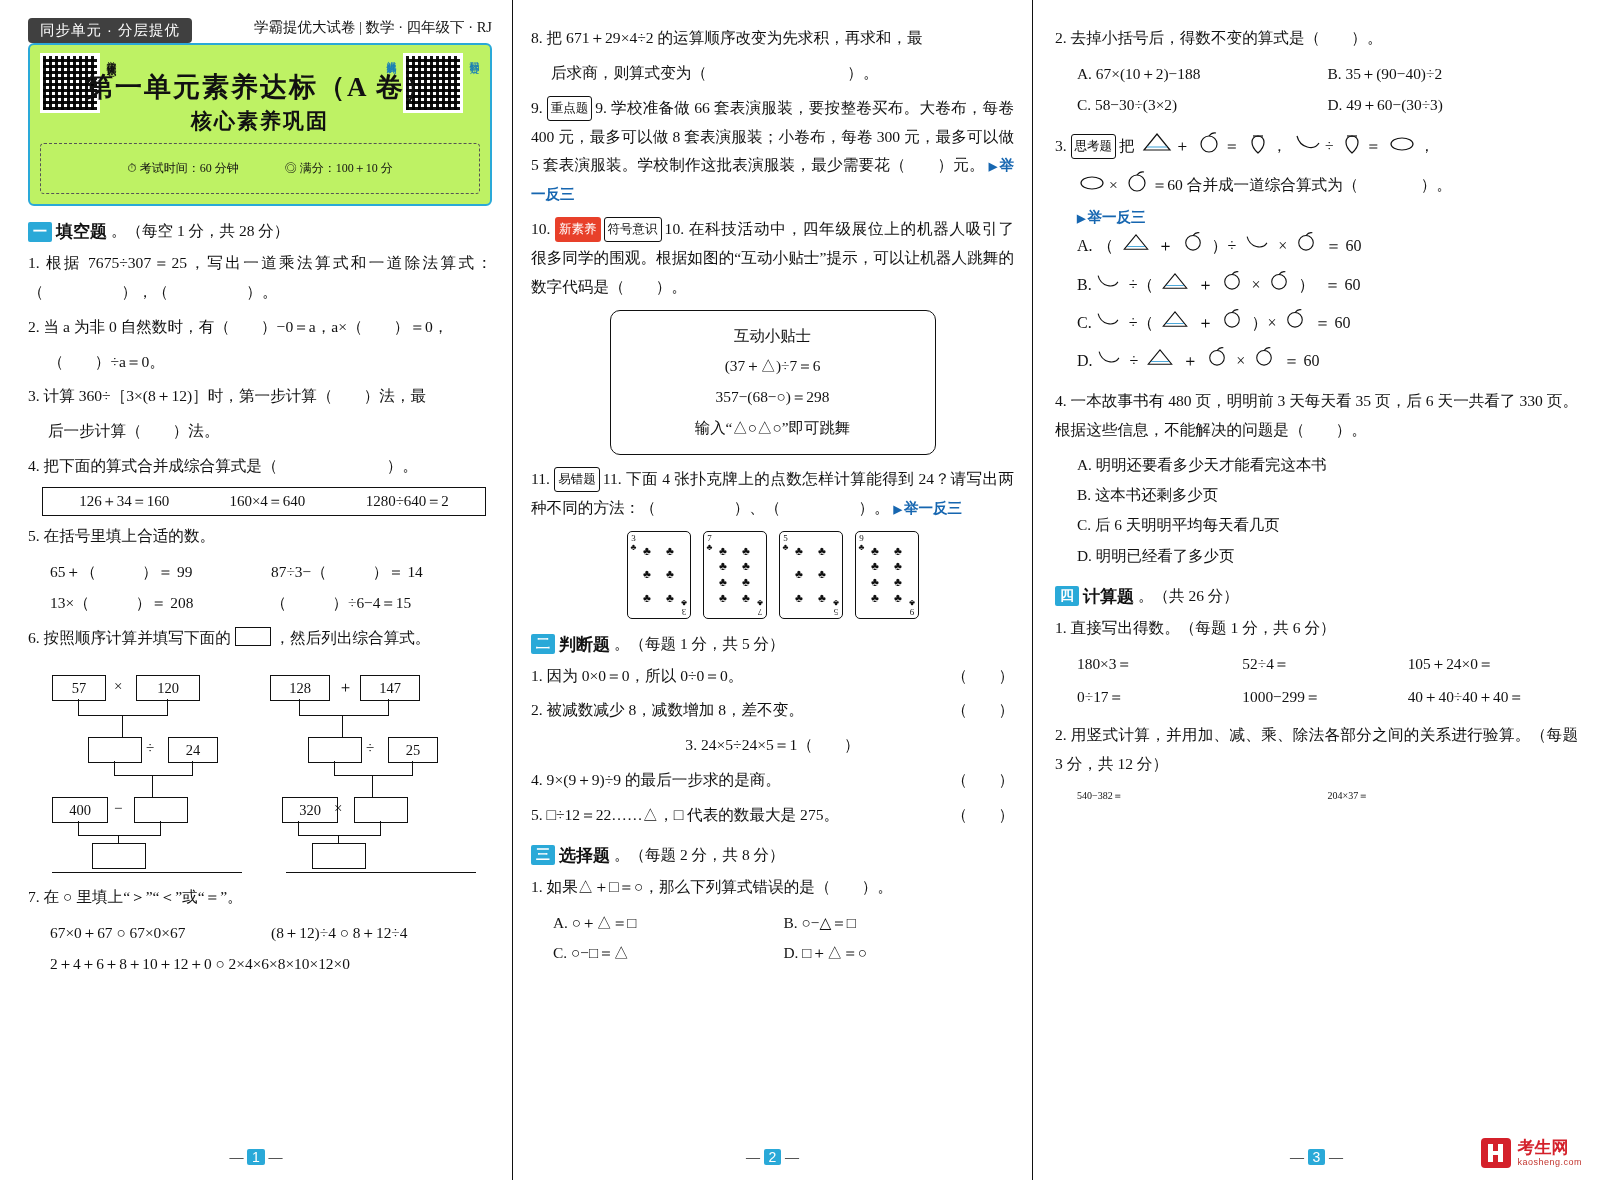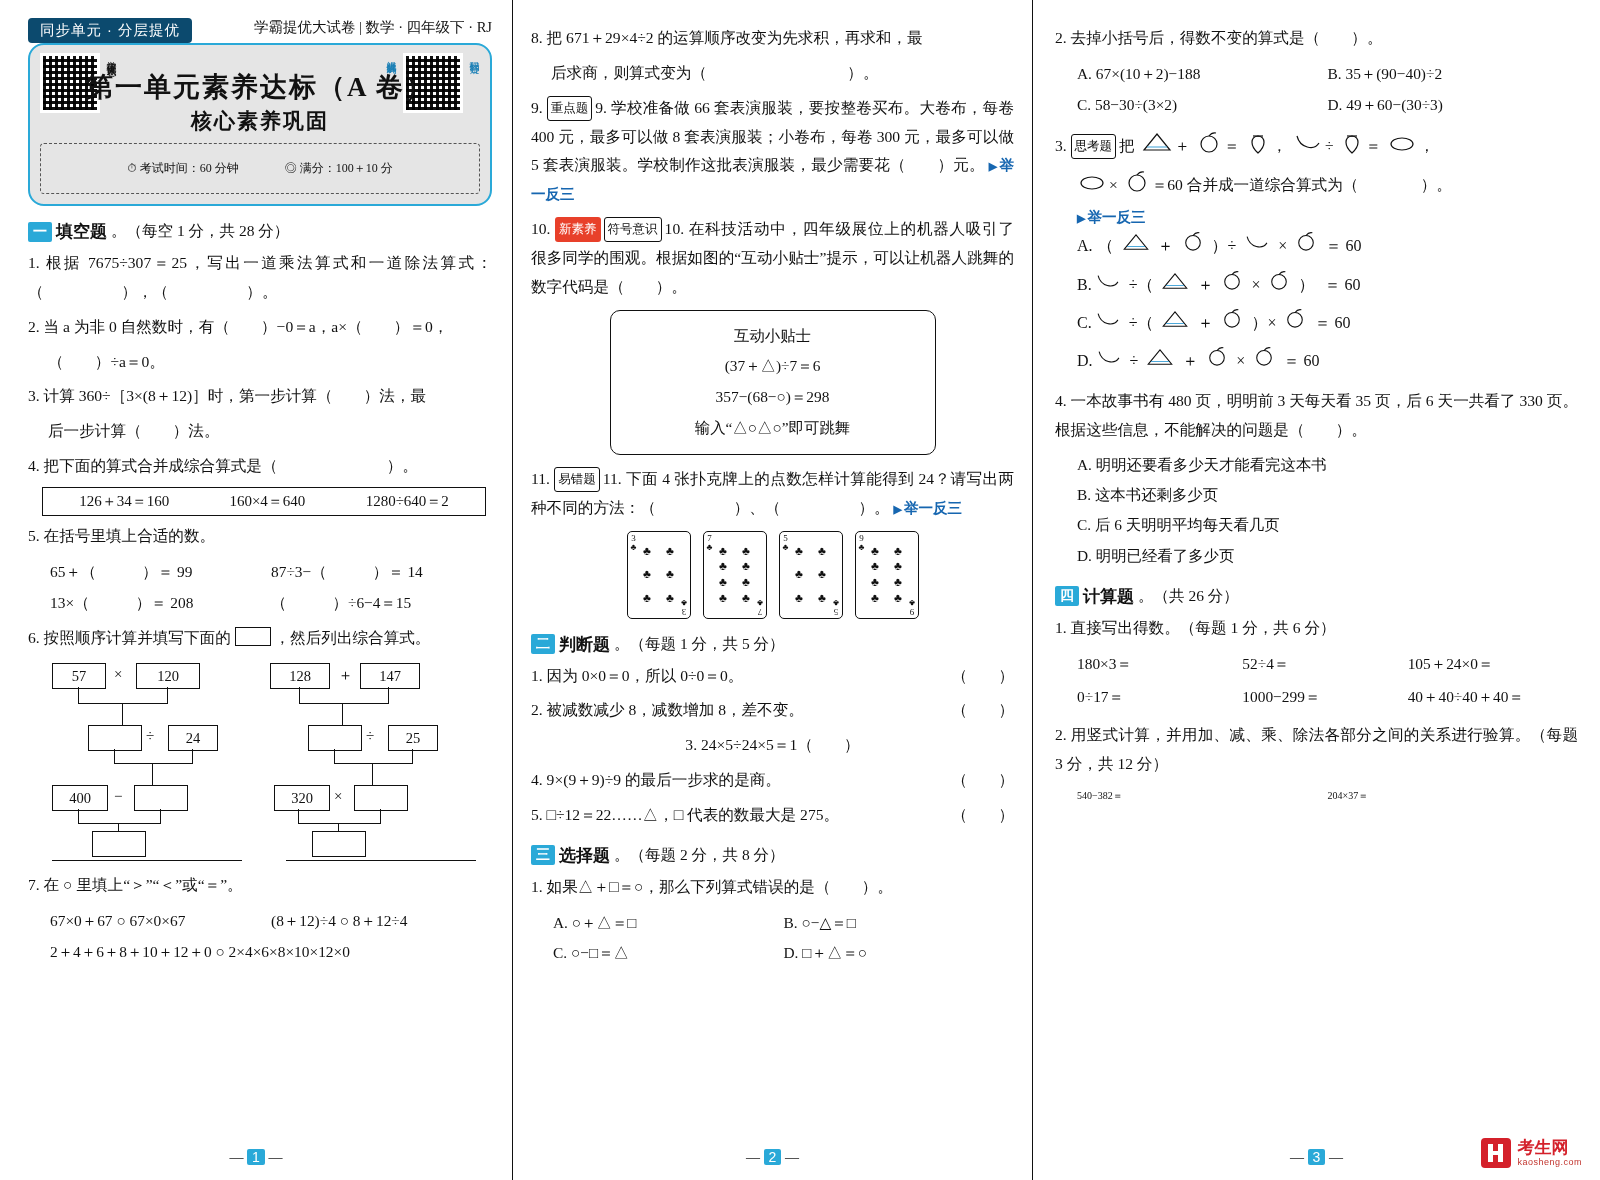--- a/index.html
+++ b/index.html
@@ -13,32 +13,32 @@
   }
   .page{position:absolute;inset:0;display:flex;}
   .col{position:relative;box-sizing:border-box;}
   .col1{width:512px;padding:18px 20px 0 28px;}
   .col2{width:520px;padding:18px 18px 17px 18px;border-left:1px solid #111;}
   .col3{width:568px;padding:18px 22px 0 22px;border-left:1px solid #111;}
 
   
   .tagbar{display:flex;align-items:center;gap:10px;font-size:14px;}
   .tag-blue{
-    background:#0c4a6e;color:#fff;border-radius:4px;
+    background:#404040;color:#fff;border-radius:4px;
     padding:3px 12px;font-size:14.5px;font-family:"Liberation Sans",sans-serif;
     letter-spacing:1px;
   }
   .series-line{
     text-align:right;font-size:14.5px;margin:0 0 6px 0;
     font-family:"Liberation Serif",serif;
   }
   .titlebox{
-    border:2px solid #2aa9d8;border-radius:16px;
+    border:2px solid #2aa9d8;border-radius:6px;
     padding:8px 10px 10px 10px;position:relative;
-    background:#e5e5e5;
+    background:#bef264;
   }
   .qr{
     width:54px;height:54px;background:
       repeating-linear-gradient(0deg,#111 0 3px,#fff 3px 6px),
       repeating-linear-gradient(90deg,#111 0 3px,#fff 3px 6px);
     background-blend-mode:multiply;
     border:3px solid #fff;
     display:inline-block;
   }
   .qr-wrap{display:flex;align-items:flex-start;gap:6px;}
@@ -92,21 +92,21 @@
   .jyfs{color:#1666b0;font-size:14.5px;font-weight:bold;}
   .jyfs:before{content:"▶";font-size:11px;margin-right:2px;}
 
   
   .boxrow{
     border:1px solid #111;display:flex;justify-content:space-around;
     font-size:15px;padding:4px 6px;margin:6px 0 6px 14px;width:430px;
   }
 
   
-  .flowwrap{display:flex;gap:18px;margin:10px 0 4px 24px;}
+  .flowwrap{display:flex;gap:18px;margin:22px 0 4px 24px;}
   .flow{position:relative;width:200px;height:190px;}
   .cell{
     border:1px solid #111;display:inline-flex;align-items:center;justify-content:center;
     font-size:14.5px;background:#fff;position:absolute;height:24px;
   }
   .opsym{position:absolute;font-size:15px;}
   .lnk{position:absolute;background:#111;}
   .ansline{border-bottom:1px solid #111;width:190px;height:1px;}
   .anslines{display:flex;gap:44px;margin:6px 0 2px 24px;}
 
@@ -260,21 +260,21 @@
         <span class="lnk" style="left:118px;top:24px;width:1px;height:16px;"></span>
         <span class="lnk" style="left:29px;top:40px;width:90px;height:1px;"></span>
         <span class="lnk" style="left:72px;top:40px;width:1px;height:22px;"></span>
         <span class="cell" style="left:38px;top:62px;width:52px;">&nbsp;</span>
         <span class="opsym" style="left:96px;top:65px;">÷</span>
         <span class="cell" style="left:118px;top:62px;width:48px;">25</span>
         <span class="lnk" style="left:64px;top:86px;width:1px;height:14px;"></span>
         <span class="lnk" style="left:142px;top:86px;width:1px;height:14px;"></span>
         <span class="lnk" style="left:64px;top:100px;width:79px;height:1px;"></span>
         <span class="lnk" style="left:102px;top:100px;width:1px;height:22px;"></span>
-        <span class="cell" style="left:4px;top:122px;width:54px;">320</span>
+        <span class="cell" style="left:12px;top:122px;width:54px;">320</span>
         <span class="opsym" style="left:64px;top:125px;">×</span>
         <span class="cell" style="left:84px;top:122px;width:52px;">&nbsp;</span>
         <span class="lnk" style="left:28px;top:146px;width:1px;height:14px;"></span>
         <span class="lnk" style="left:110px;top:146px;width:1px;height:14px;"></span>
         <span class="lnk" style="left:28px;top:160px;width:83px;height:1px;"></span>
         <span class="lnk" style="left:68px;top:160px;width:1px;height:8px;"></span>
         <span class="cell" style="left:42px;top:168px;width:52px;">&nbsp;</span>
       </div>
     </div>
 

